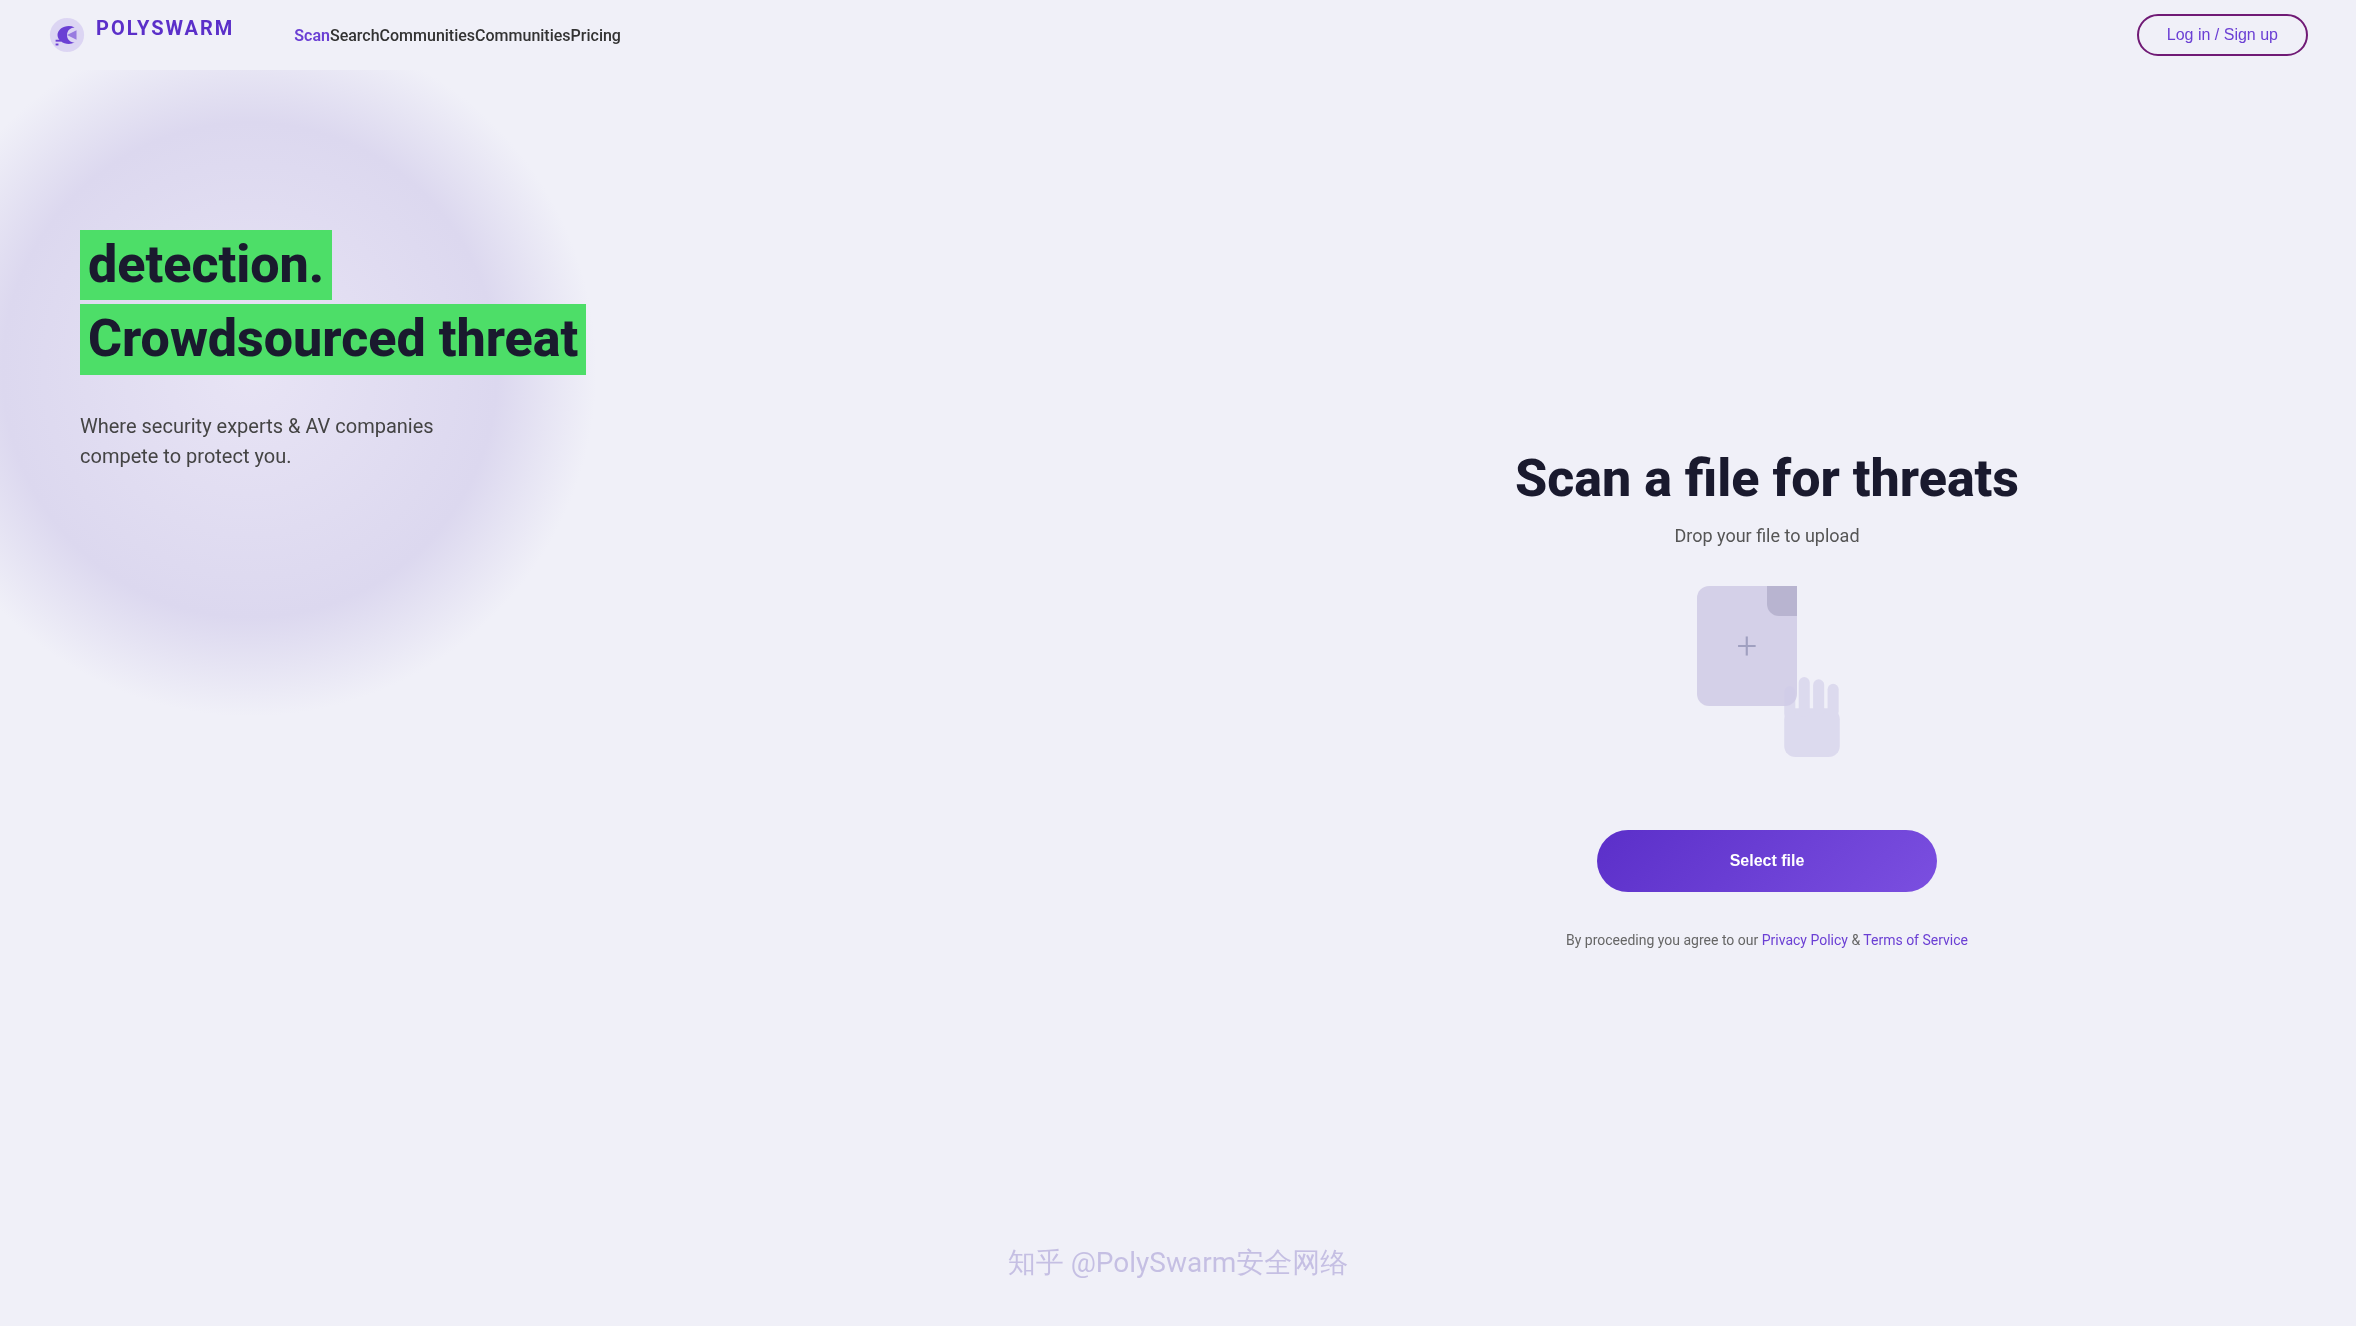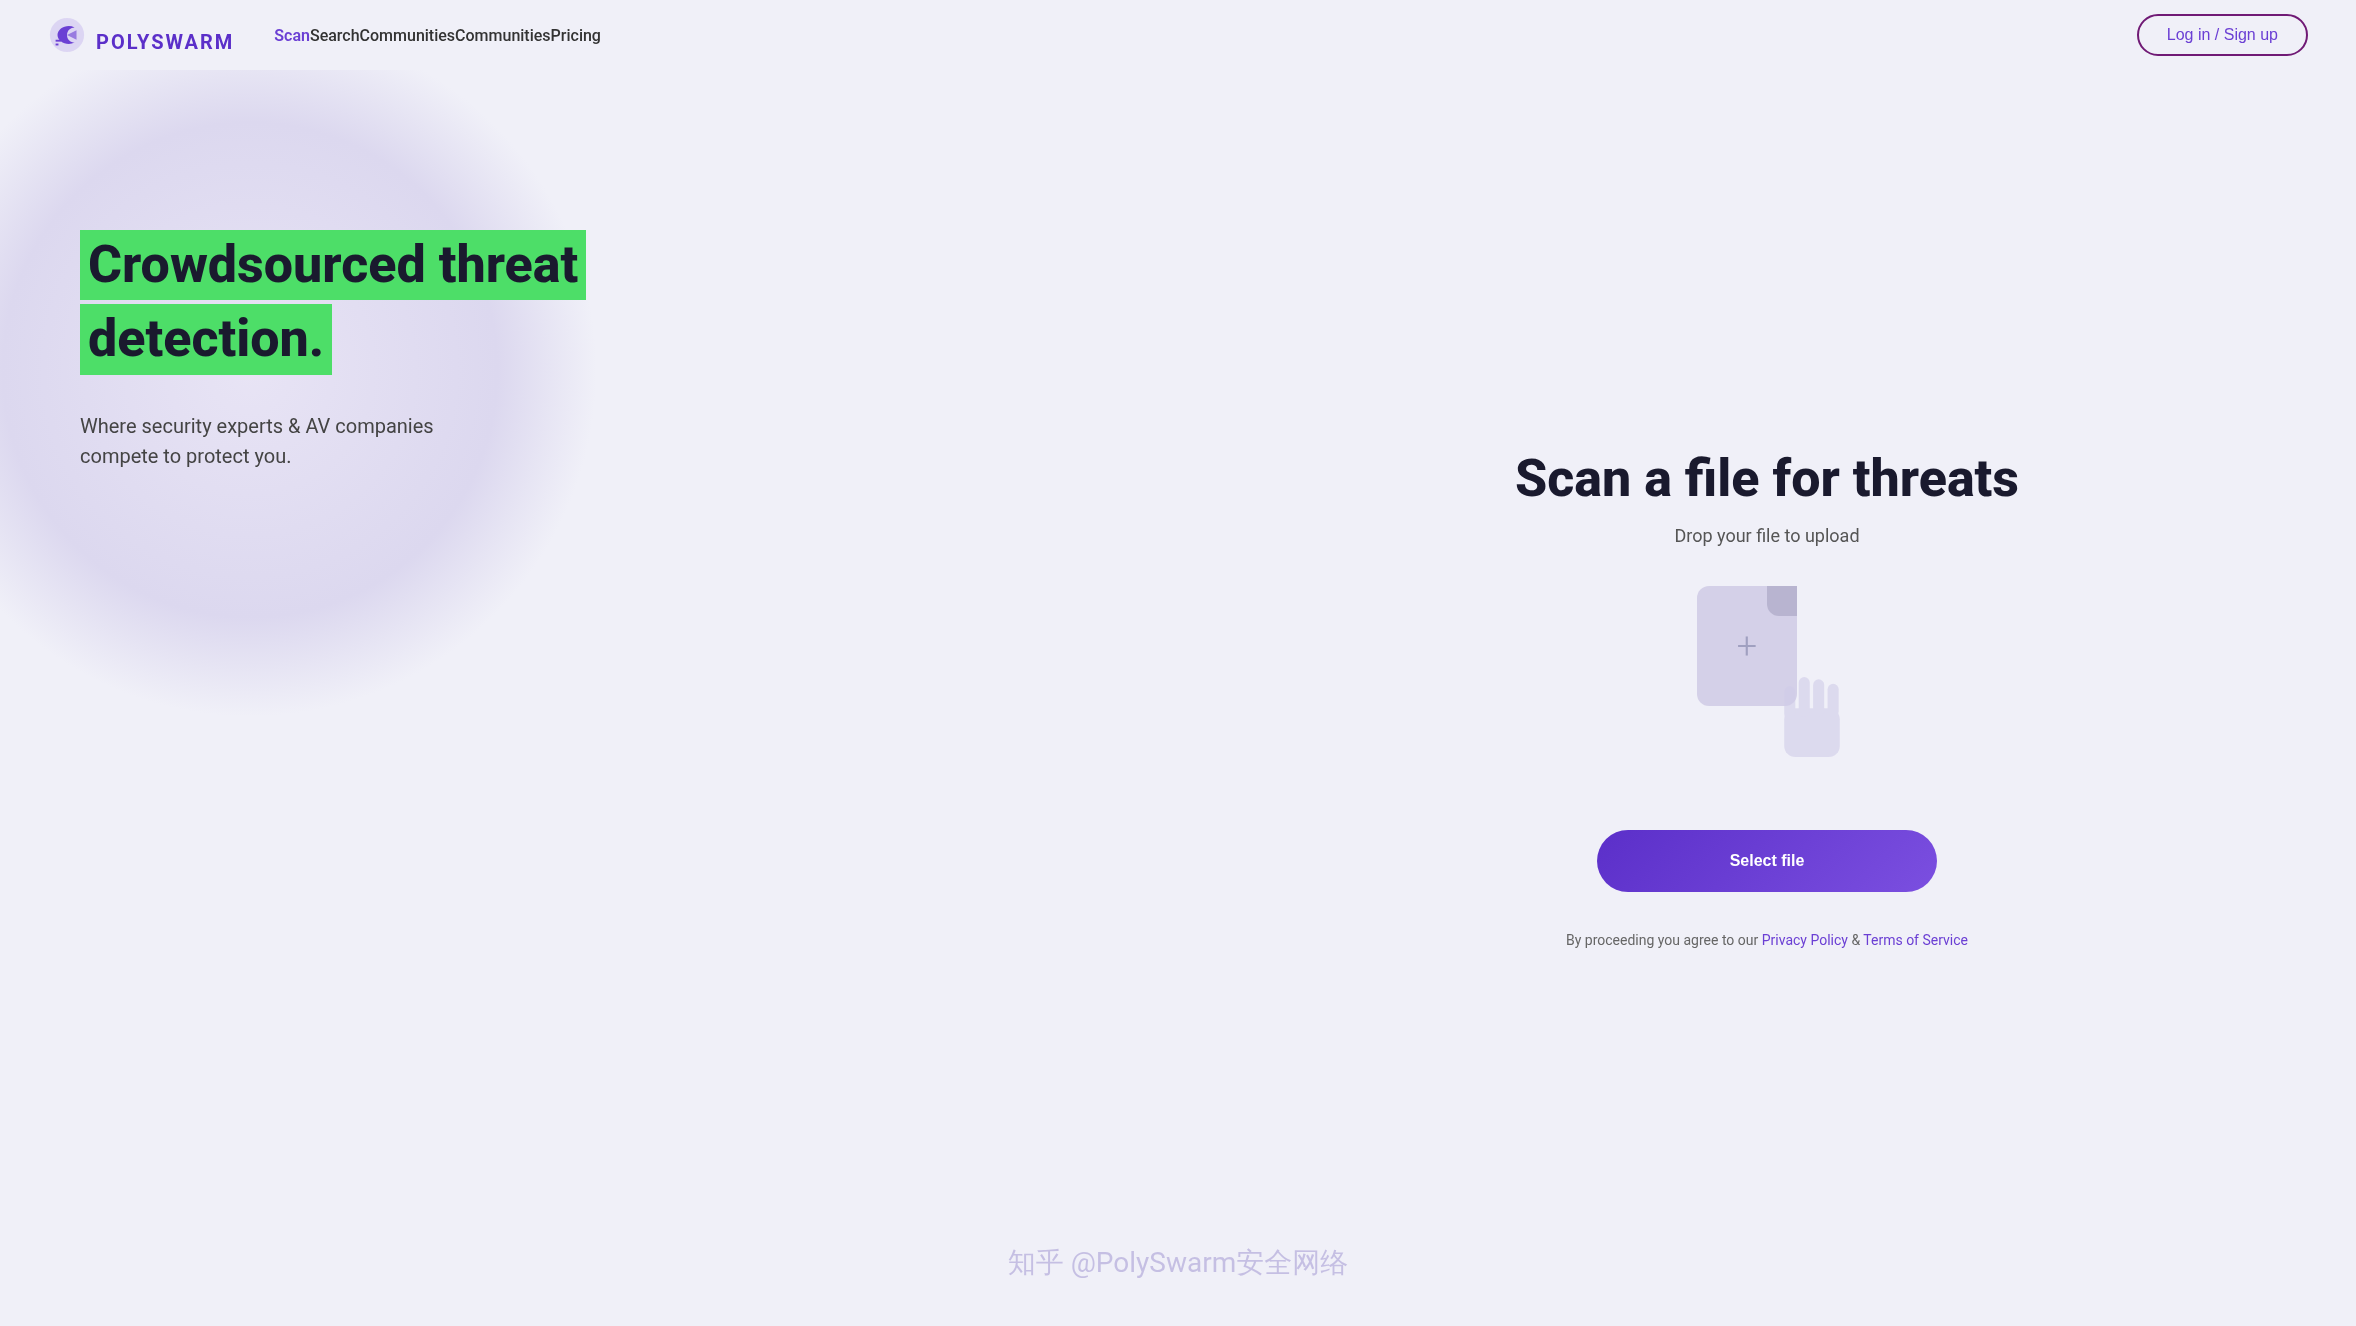--- a/index.html
+++ b/index.html
@@ -21,24 +21,24 @@
       align-items: center;
       padding: 0 48px;
       height: 70px;
       background-color: #f0f0f8;
       position: relative;
       z-index: 10;
     }
 
     .logo-area {
       display: flex;
-      align-items: flex-end;
+      align-items: flex-start;
       gap: 10px;
       text-decoration: none;
-      margin-right: 40px;
+      margin-right: 60px;
     }
 
     .logo-icon {
       width: 38px;
       height: 38px;
     }
 
     .logo-text {
       font-size: 20px;
       font-weight: 700;
@@ -325,24 +325,24 @@
 </nav>
 
 <div class="main-container">
 
   <div class="bg-circle"></div>
 
   <div class="left-section">
     <div class="left-content">
       <div class="headline">
         <div>
-          <span class="headline-line1">Crowdsourced threat</span>
+          <span class="headline-line2">detection.</span>
         </div>
         <div>
-          <span class="headline-line2">detection.</span>
+          <span class="headline-line1">Crowdsourced threat</span>
         </div>
       </div>
       <p class="subtext">
         <span>Where security experts &amp; AV companies</span><br>
         <span>compete to protect you.</span>
       </p>
     </div>
   </div>
 
   <div class="right-section">

